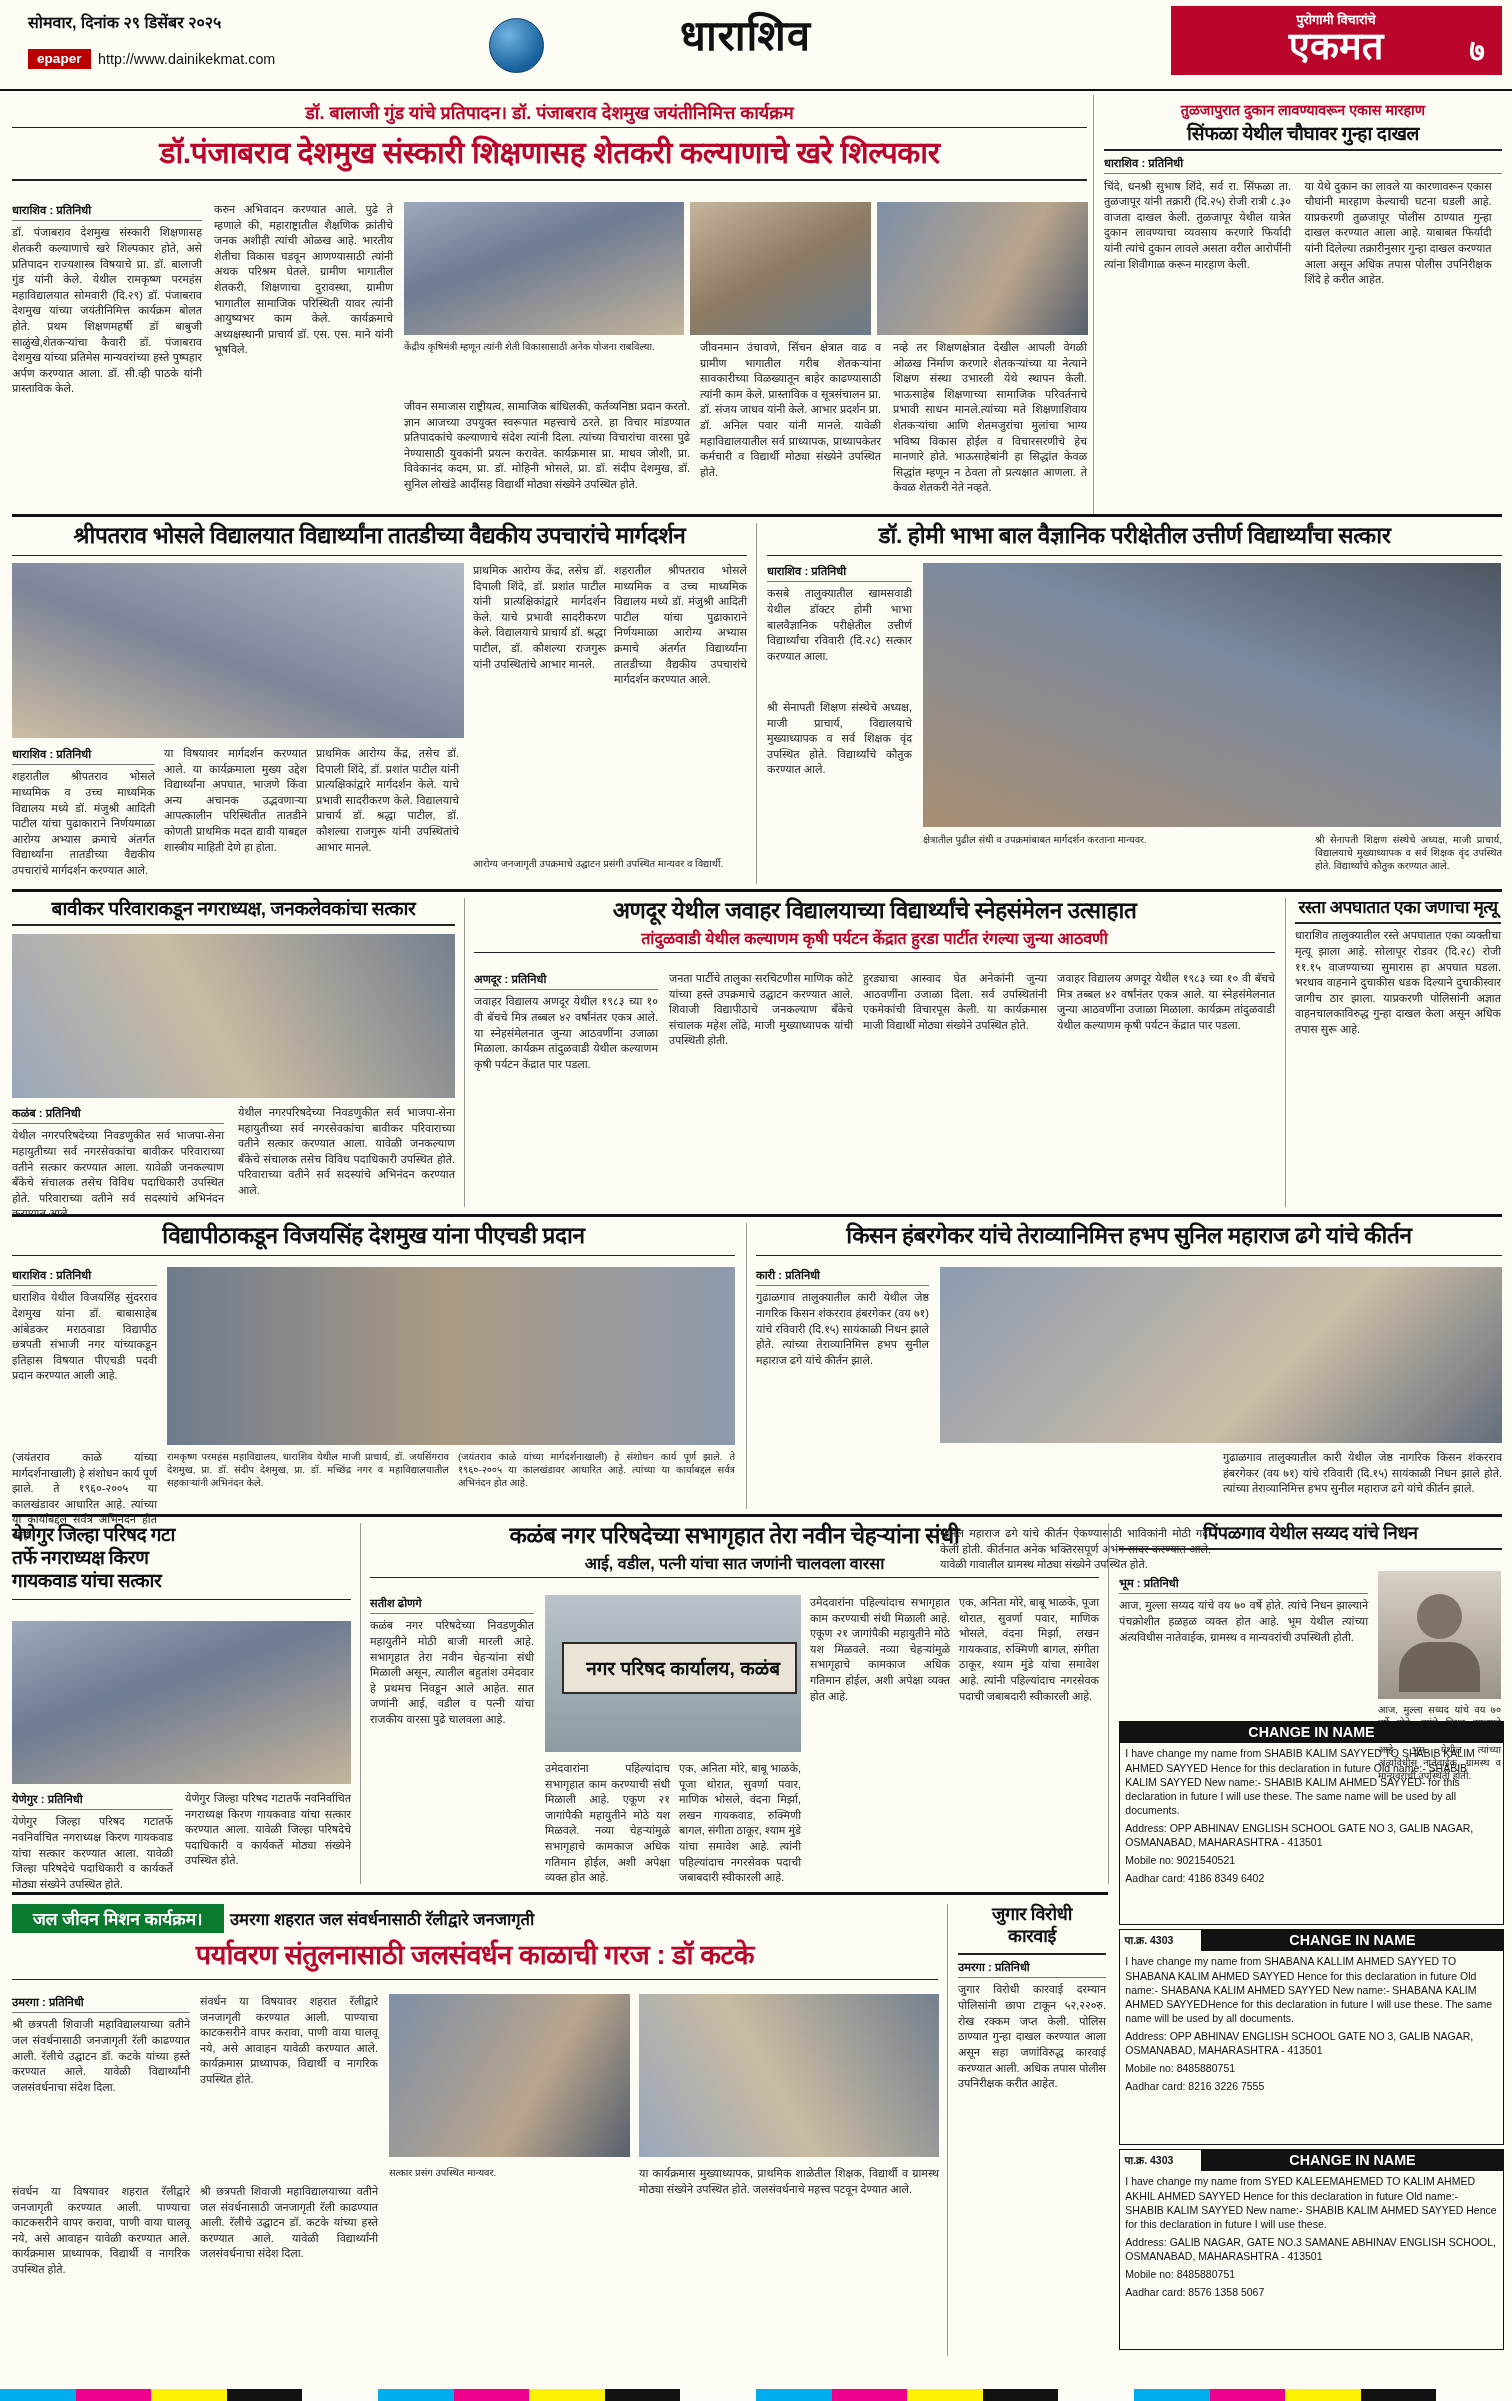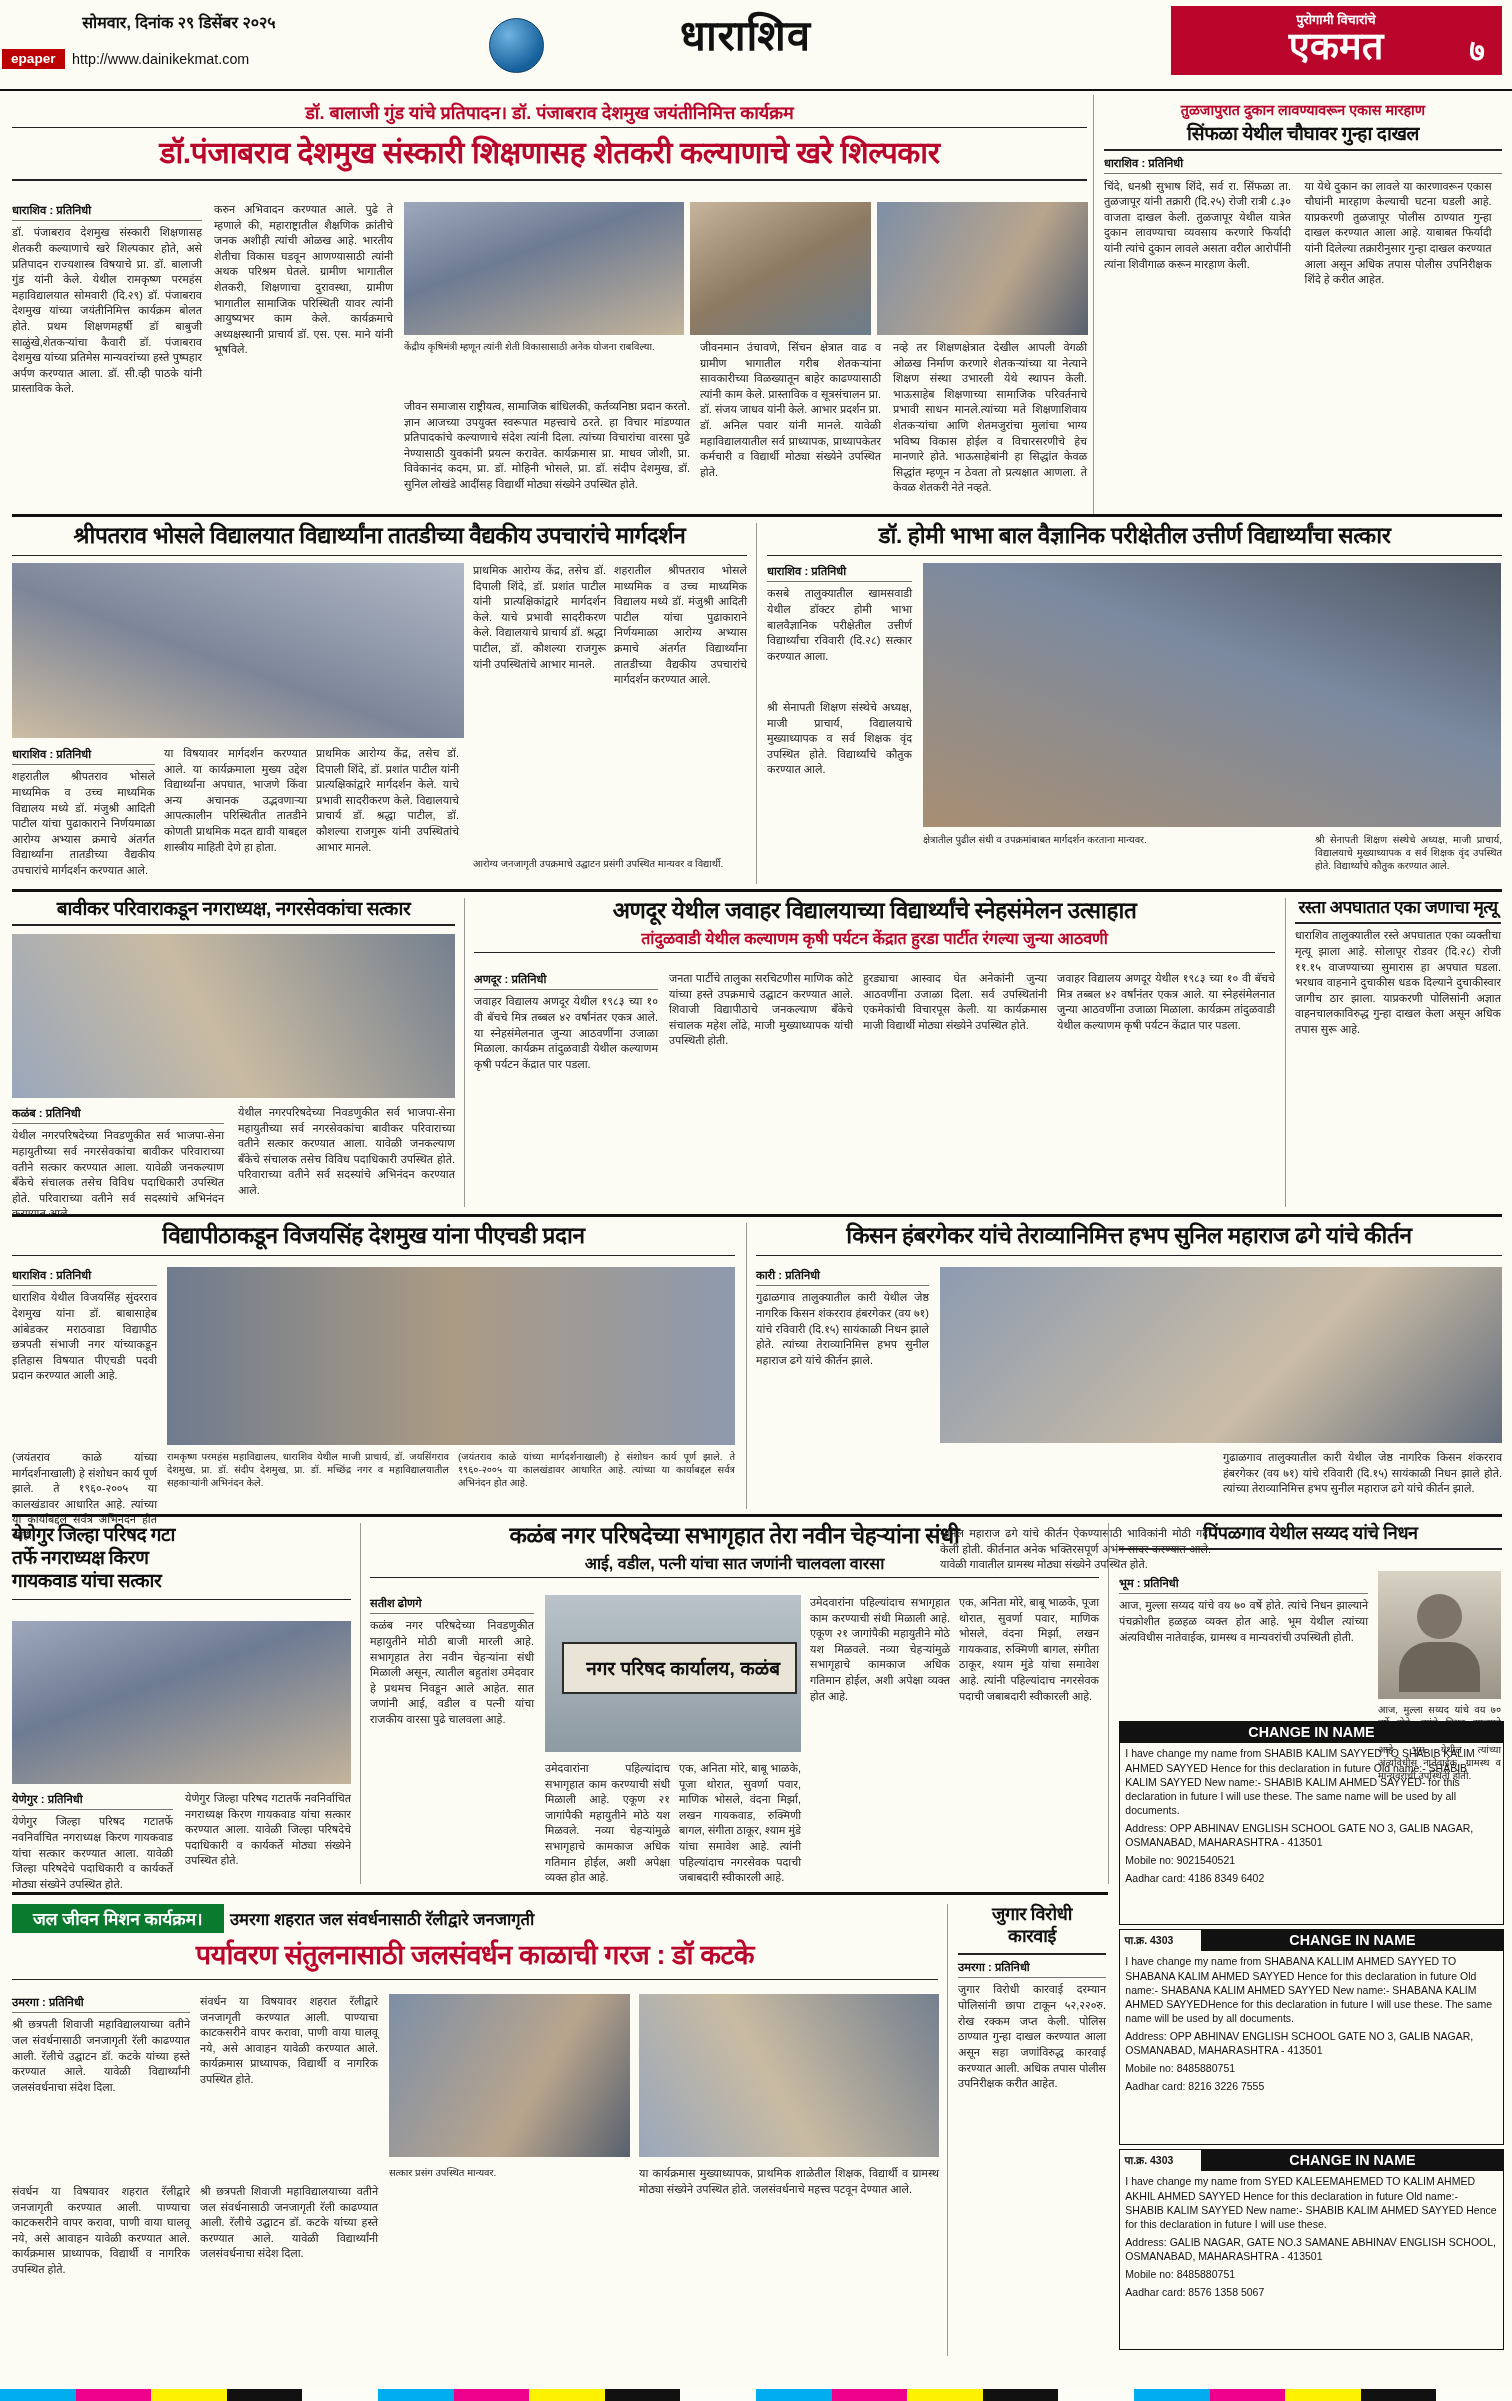--- a/index.html
+++ b/index.html
@@ -7,21 +7,21 @@
     width:1512px; height:2401px;
     background:#fdfdf8;
     font-family:"Liberation Sans", sans-serif;
     color:#111;
     overflow:hidden;
   }
   .page { position:relative; width:1512px; height:2401px; background:#fcfbf4; }
 
   
   .masthead { position:relative; height:89px; border-bottom:2.3px solid #111; }
-  .mh-left { position:absolute; left:2px; top:10.5px; width:354px;text-align:center; }
+  .mh-left { position:absolute; left:28px; top:10.5px; width:354px; }
   .mh-date { font-size:16px; font-weight:bold; color:#111; }
   .mh-epaper { margin-top:16.6px; display:flex; align-items:center; }
   .mh-epaper .tag { background:#b00; color:#fff; font-size:13.6px; padding:2.3px 9px; font-weight:bold; }
   .mh-epaper .url { font-size:14.3px; color:#111; margin-left:7.5px; }
   .mh-center { position:absolute; left:482px; top:4.5px; width:527px; text-align:center; }
   .mh-city { font-size:42px; font-weight:bold; letter-spacing:0.8px; }
   .mh-globe { position:absolute; left:489px; top:18px; width:53px; height:53px;
               border-radius:50%; background:radial-gradient(circle at 35% 30%, #6fb3e0, #16609c 70%);
               border:1.5px solid #0d3e63; }
   .mh-right { position:absolute; right:10.5px; top:6px; width:331px; height:69px;
@@ -195,21 +195,21 @@
   <div style="position:absolute; left:923px; top:833px; width:377px;">
     <div class="caption">क्षेत्रातील पुढील संधी व उपक्रमांबाबत मार्गदर्शन करताना मान्यवर.</div>
   </div>
   <div style="position:absolute; left:1315px; top:833px; width:187px;">
     <div class="caption">श्री सेनापती शिक्षण संस्थेचे अध्यक्ष, माजी प्राचार्य, विद्यालयाचे मुख्याध्यापक व सर्व शिक्षक वृंद उपस्थित होते. विद्यार्थ्यांचे कौतुक करण्यात आले.</div>
   </div>
 
   <div class="hr-thick" style="position:absolute; left:12px; top:889px; width:1490px;"></div>
 
   <div style="position:absolute; left:12px; top:898px; width:443px;">
-    <div class="headline xsmall">बावीकर परिवाराकडून नगराध्यक्ष, नगरसेवकांचा सत्कार</div>
+    <div class="headline xsmall">बावीकर परिवाराकडून नगराध्यक्ष, जनकलेवकांचा सत्कार</div>
     <div class="hr-med" style="margin-top:4.5px;"></div>
   </div>
   <div class="photo f6" style="position:absolute; left:12px; top:934px; width:443px; height:164px;">
       <div class="ph-in"></div>
     </div>
   <div style="position:absolute; left:12px; top:1105px; width:212px;">
     <div class="byline">कळंब : प्रतिनिधी</div>
     <div class="hr-thin" style="margin:3px 0 4.5px;"></div>
     <div class="body-text">येथील नगरपरिषदेच्या निवडणुकीत सर्व भाजपा-सेना महायुतीच्या सर्व नगरसेवकांचा बावीकर परिवाराच्या वतीने सत्कार करण्यात आला. यावेळी जनकल्याण बँकेचे संचालक तसेच विविध पदाधिकारी उपस्थित होते. परिवाराच्या वतीने सर्व सदस्यांचे अभिनंदन करण्यात आले.</div>
   </div>

